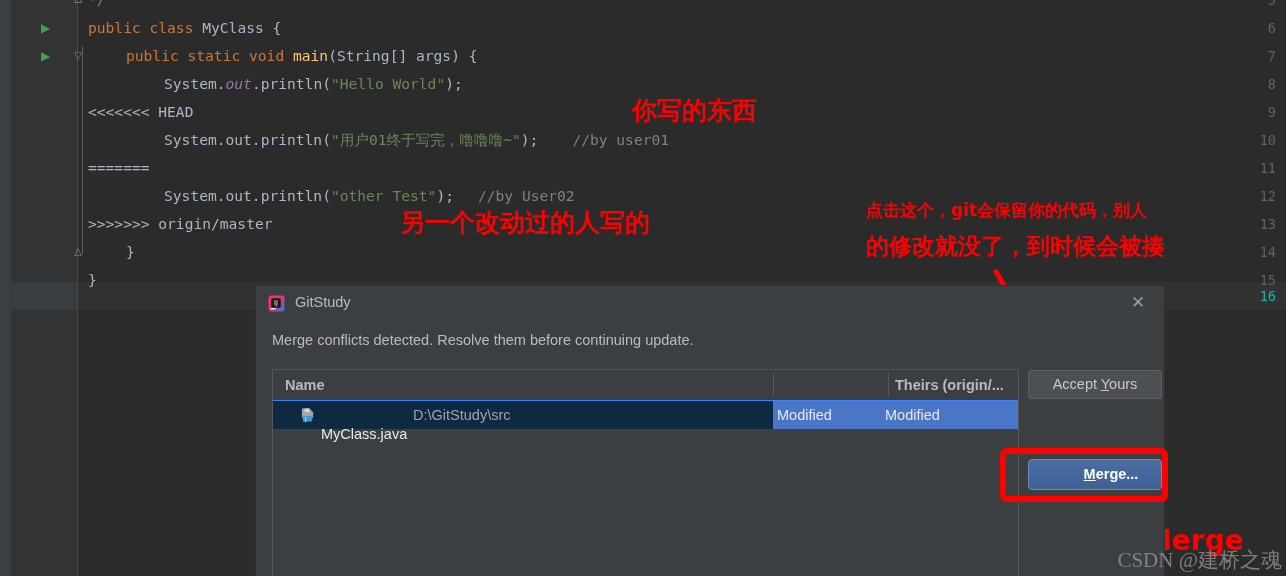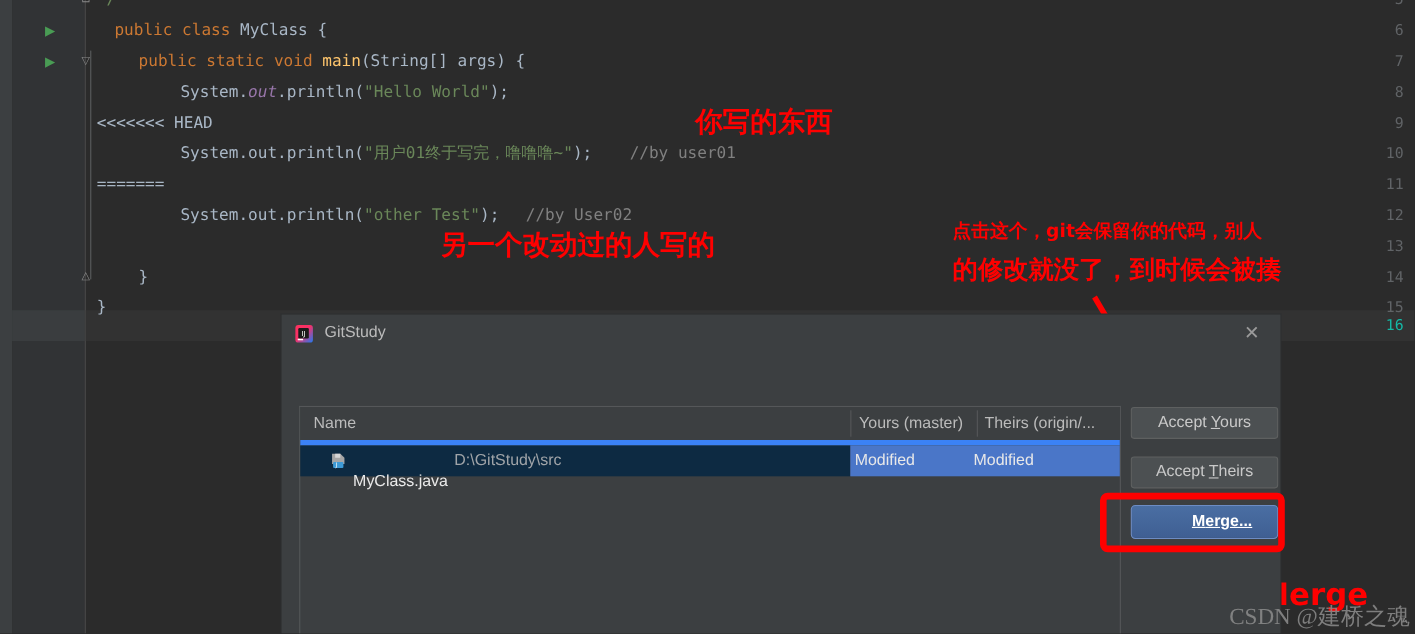--- a/index.html
+++ b/index.html
@@ -57,21 +57,21 @@
   #dlg-close{
     position:absolute;right:13px;top:5px;width:26px;height:24px;
     color:#9a9a9a;font-size:17px;text-align:center;line-height:24px;cursor:default;
   }
   #dlg-msg{position:absolute;left:16px;top:46px;font-size:14.5px;color:#bbbbbb;}
 
   #table{
     position:absolute;left:16px;top:83px;width:747px;height:207px;
     border:1px solid #555759;border-bottom:none;box-sizing:border-box;background:#3c3f41;
   }
-  #thead{position:relative;height:30px;background:#3c3f41;border-bottom:5px solid #3b82f6;}
+  #thead{position:relative;height:30px;background:#3c3f41;border-bottom:1px solid #3b82f6;font-weight:bold;}
   .th{
     position:absolute;top:0;height:30px;line-height:30px;font-size:14.5px;color:#bbbbbb;
     overflow:hidden;white-space:nowrap;
   }
   .th-sep{position:absolute;top:3px;width:1px;height:24px;background:#555759;}
   #trow{position:relative;height:28px;}
   #trow-name{position:absolute;left:0;top:0;width:500px;height:28px;background:#0d2a42;}
   #trow-blue{position:absolute;left:500px;top:0;width:245px;height:28px;background:#4a76c8;}
   #file-icon{position:absolute;left:27px;top:6px;width:15px;height:16px;}
   #file-name{position:absolute;left:48px;top:0;height:28px;line-height:28px;font-size:14.5px;color:#eaeaea;margin-top:19px;}
@@ -82,21 +82,20 @@
   .btn{
     position:absolute;width:134px;height:29px;border:1px solid #5e6060;border-radius:3px;
     background:#4c5052;color:#c9c9c9;font-size:14.5px;text-align:center;line-height:27px;
     box-sizing:border-box;cursor:default;
   }
   .btn u{text-decoration:underline;}
   #btn-merge{
     position:absolute;width:134px;height:31px;border:1px solid #6d8cc4;border-radius:4px;
     background:linear-gradient(#4a6ea3,#3f5f93);color:#ffffff;font-size:14.5px;font-weight:bold;
     text-align:center;line-height:29px;box-sizing:border-box;cursor:default;
-    text-decoration:underline;
     padding-left:32px;
   }
   #merge-highlight{
     position:absolute;border:6px solid #ff0000;border-radius:7px;box-sizing:border-box;
   }
 
   
   .arrow{position:absolute;pointer-events:none;}
 
   
@@ -131,34 +130,35 @@
 
   <div class="runmark" style="top:14px;">▶</div>
   <div class="runmark" style="top:42px;">▶</div>
 
   <div class="fold" style="top:-14px;">⊟</div>
   <div class="fold" style="top:42px;">▽</div>
   <div class="fold" style="top:238px;">△</div>
 
   <div class="code" style="top:-14px;"><span class="str">*/</span></div>
 
-  <div class="code" style="top:14px;margin-left:16px;"><span class="kw">public</span> <span class="kw">class</span> <span class="cls">MyClass {</span></div>
+  <div class="code" style="top:14px;"><span class="kw">public</span> <span class="kw">class</span> <span class="cls">MyClass {</span></div>
 
   <div class="code" style="top:42px;padding-left:38px;"><span class="kw">public</span> <span class="kw">static</span> <span class="kw">void</span> <span class="mth">main</span><span class="plain">(String[] args) {</span></div>
 
   <div class="code" style="top:70px;padding-left:76px;"><span class="plain">System.</span><span class="fld">out</span><span class="plain">.println(</span><span class="str">"Hello World"</span><span class="plain">);</span></div>
 
   <div class="code" style="top:98px;"><span class="conflict">&lt;&lt;&lt;&lt;&lt;&lt;&lt; HEAD</span></div>
 
   <div class="code" style="top:126px;padding-left:76px;"><span class="plain">System.out.println(</span><span class="str">"用户01终于写完，噜噜噜~"</span><span class="plain">);</span><span class="cmt" style="padding-left:34px;">//by user01</span></div>
 
   <div class="code" style="top:154px;"><span class="conflict">=======</span></div>
 
   <div class="code" style="top:182px;padding-left:76px;"><span class="plain">System.out.println(</span><span class="str">"other Test"</span><span class="plain">);</span><span class="cmt" style="padding-left:24px;">//by User02</span></div>
 
+  <div class="code" style="top:210px;"><span class="conflict">&gt;&gt;&gt;&gt;&gt;&gt;&gt; origin/master</span></div>
 
   <div class="code" style="top:238px;padding-left:38px;"><span class="plain">}</span></div>
 
   <div class="code" style="top:266px;"><span class="plain">}</span></div>
 </div>
 
 <div class="anno" style="left:608px;top:96px;font-size:25px;margin-left:24px;">你写的东西</div>
 <div class="anno" style="left:400px;top:208px;font-size:25px;">另一个改动过的人写的</div>
 
 <div class="anno" style="left:866px;top:200px;font-size:17px;">点击这个，git会保留你的代码，别人</div>
@@ -192,26 +192,26 @@
       </defs>
       <rect x="0.5" y="0.5" width="15" height="15" rx="2.5" fill="url(#ijg)"></rect>
       <rect x="3" y="3" width="9" height="9" rx="1" fill="#1b1b1b"></rect>
       <text x="7.5" y="9.6" font-size="6" fill="#ffffff" text-anchor="middle" font-family="DejaVu Sans, sans-serif">IJ</text>
       <rect x="2.5" y="12.2" width="4.6" height="1.3" fill="#ffffff"></rect>
     </svg>
     <div id="dlg-title">GitStudy</div>
     <div id="dlg-close">✕</div>
   </div>
 
+  <div id="dlg-msg">Merge conflicts detected. Resolve them before continuing update.</div>
 
   <div id="table">
     <div id="thead">
       <div class="th" style="left:12px;">Name</div>
       <div class="th-sep" style="left:500px;"></div>
-      <div class="th" style="left:508px;width:104px;">Yours (master)</div>
       <div class="th-sep" style="left:615px;"></div>
       <div class="th" style="left:622px;width:120px;">Theirs (origin/...</div>
     </div>
 
     <div id="trow">
       <div id="trow-name"></div>
       <div id="trow-blue"></div>
       <svg id="file-icon" viewBox="0 0 16 16">
         <path d="M2 1h8l4 4v6H2z" fill="#a6a6a6"></path>
         <path d="M5 1h5v4H5z" fill="#d6d6d6"></path>
@@ -220,20 +220,19 @@
       </svg>
       <div id="file-name">MyClass.java</div>
       <div id="file-path">D:\GitStudy\src</div>
       <div id="cell-yours">Modified</div>
       <div id="cell-theirs">Modified</div>
     </div>
   </div>
 
   <div class="btn" style="left:772px;top:84px;"><span>Accept </span><u>Y</u><span>ours</span></div>
 
-  <div class="btn" style="left:772px;top:129px;"><span>Accept </span><u>T</u><span>heirs</span></div>
 
   <div id="btn-merge" style="left:772px;top:173px;"><u>M</u><span>erge...</span></div>
 </div>
 
 <div id="merge-highlight" style="left:1000px;top:448px;width:168px;height:54px;"></div>
 
 <div id="watermark">CSDN @建桥之魂</div>
 
 </body></html>

